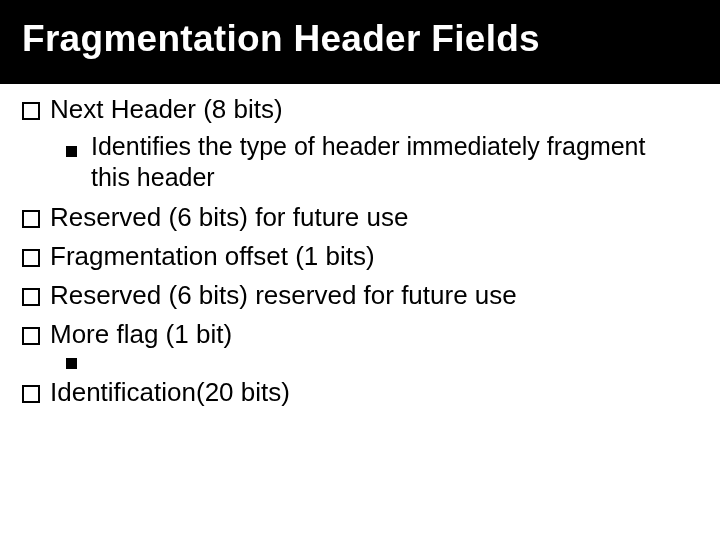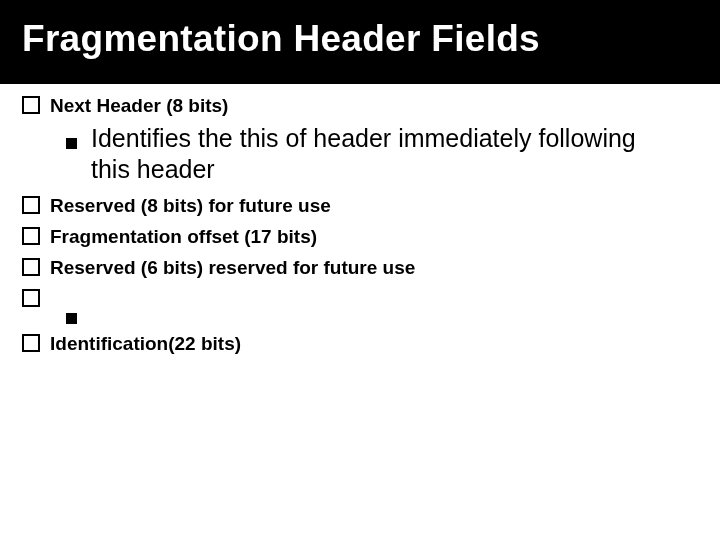--- a/index.html
+++ b/index.html
@@ -1,63 +1,64 @@
 <!DOCTYPE html>
 <html><head>
 <meta charset="utf-8">
 <style>
 *{margin:0;padding:0;box-sizing:border-box}
 body{width:720px;height:540px;background:#fff;font-family:Arial,Helvetica,sans-serif;color:#000;overflow:hidden}
 .titlebar{background:#000;color:#fff;padding:18px 22px 24px 22px}
 .titlebar h1{font-size:37px;font-weight:700;letter-spacing:.3px}
 .content{padding:4px 0 0 0}
-.lvl1{display:flex;align-items:baseline;font-size:19px;padding:6px 0 2px 22px;font-weight:700}
+.lvl1{display:flex;align-items:baseline;font-size:26px;padding:6px 0 2px 22px;font-weight:400}
 .lvl1-text{padding-left:2px}
 .chk{display:inline-block;width:18px;height:18px;border:2px solid #000;margin-right:8px;position:relative;top:2px;flex:0 0 auto}
 .lvl2{display:flex;align-items:baseline;font-size:25px;padding:4px 40px 4px 66px;line-height:1.22}
 .sq{display:inline-block;width:11px;height:11px;background:#000;margin-right:14px;position:relative;top:2px;flex:0 0 auto}
 </style>
 </head>
 <body>
 
 <div class="titlebar">
   <h1>Fragmentation Header Fields</h1>
 </div>
 
 <div class="content">
 
   <div class="lvl1">
     <span class="chk"></span>
     <span class="lvl1-text">Next Header (8 bits)</span>
   </div>
   <div class="lvl2">
     <span class="sq"></span>
-    <span>Identifies the this of header immediately following this header</span>
+    <span>Identifies the type of header immediately fragment this header</span>
   </div>
 
   <div class="lvl1">
     <span class="chk"></span>
-    <span class="lvl1-text">Reserved (8 bits) for future use</span>
+    <span class="lvl1-text">Reserved (6 bits) for future use</span>
   </div>
 
   <div class="lvl1">
     <span class="chk"></span>
-    <span class="lvl1-text">Fragmentation offset (17 bits)</span>
+    <span class="lvl1-text">Fragmentation offset (1 bits)</span>
   </div>
 
   <div class="lvl1">
     <span class="chk"></span>
     <span class="lvl1-text">Reserved (6 bits) reserved for future use</span>
   </div>
 
   <div class="lvl1">
     <span class="chk"></span>
+    <span class="lvl1-text">More flag (1 bit)</span>
   </div>
   <div class="lvl2">
     <span class="sq"></span>
   </div>
 
   <div class="lvl1">
     <span class="chk"></span>
-    <span class="lvl1-text">Identification(22 bits)</span>
+    <span class="lvl1-text">Identification(20 bits)</span>
   </div>
 
 </div>
 
 </body></html>

